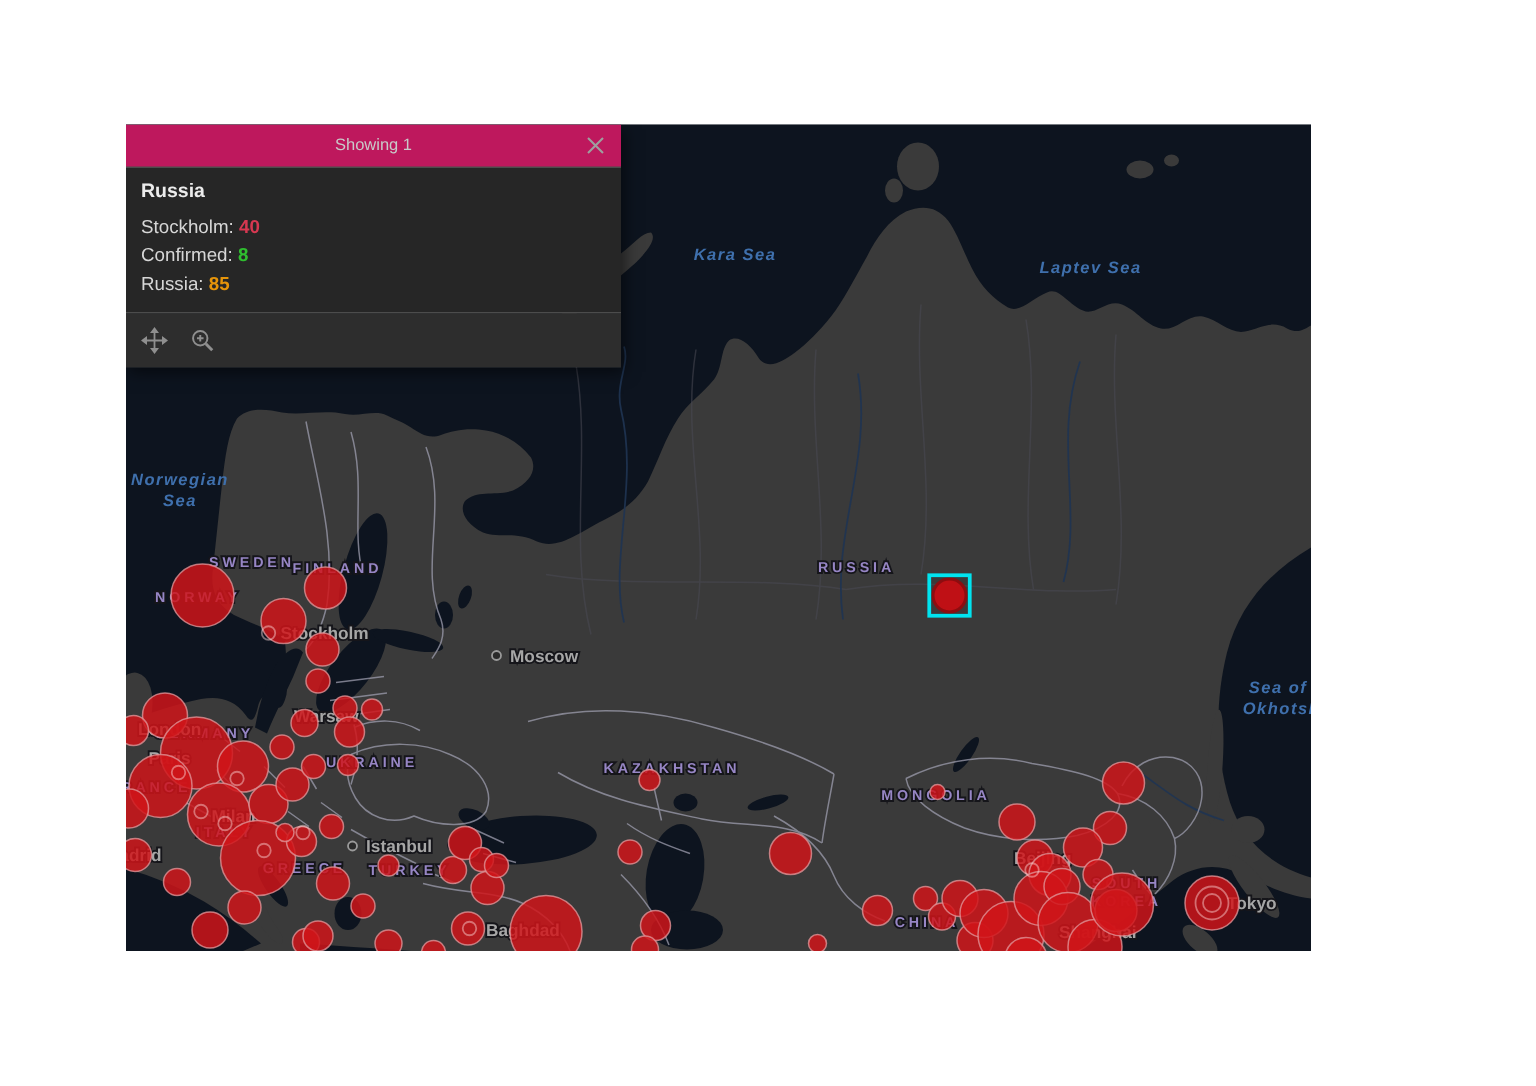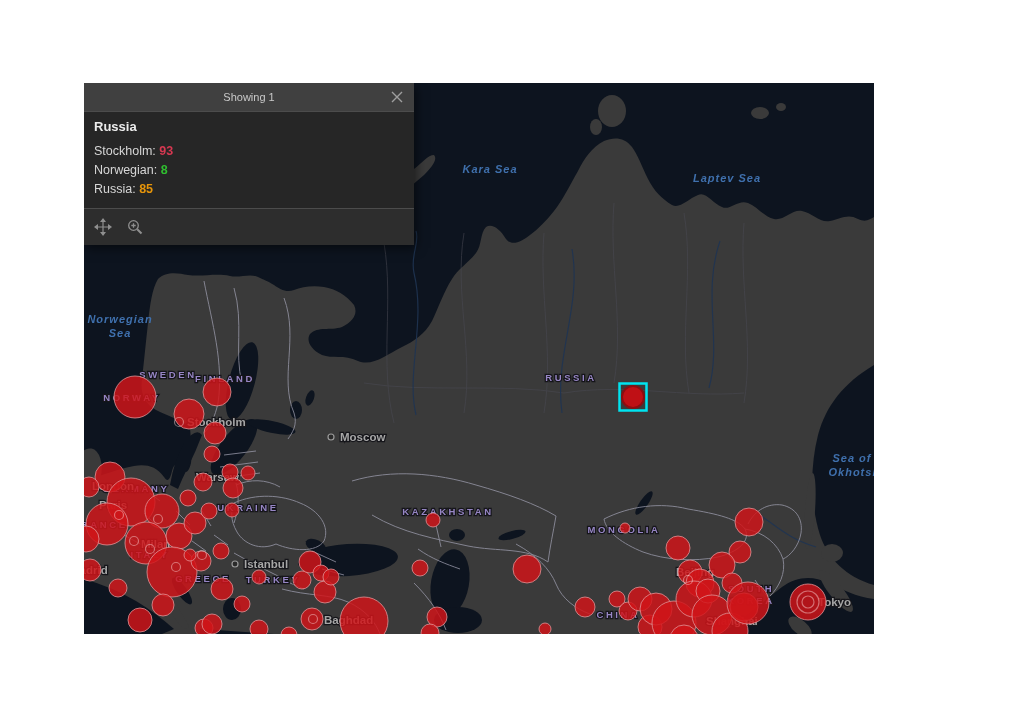--- a/index.html
+++ b/index.html
@@ -4,21 +4,21 @@
 <style>
   html,body{margin:0;padding:0;}
   body{width:1024px;height:724px;background:#ffffff;position:relative;overflow:hidden;
        font-family:"Liberation Sans",sans-serif;}
   .map-wrap{position:absolute;left:84px;top:83px;width:790px;height:551px;overflow:hidden;
             background:#0d141f;}
   .map-wrap svg{display:block;}
   
   .popup{position:absolute;left:0;top:0;width:330px;z-index:20;
          box-shadow:2px 3px 10px rgba(0,0,0,.55);}
-  .popup-header{height:28px;background:#404040;display:flex;align-items:center;
+  .popup-header{height:28px;background:#be185d;display:flex;align-items:center;
                 justify-content:center;position:relative;border-bottom:1px solid #4c4c4c;}
   .popup-header .htitle{color:#c9c9c9;font-size:11px;}
   .popup-close{position:absolute;right:9px;top:6px;width:16px;height:16px;cursor:pointer;}
   .popup-body{background:#262626;padding:7px 10px 9px 10px;border-bottom:1px solid #4c4c4c;}
   .popup-country{color:#ececec;font-size:13px;font-weight:bold;margin-bottom:8px;}
   .prow{font-size:12.5px;line-height:19px;color:#d6d6d6;}
   .prow .pvalue{font-weight:bold;}
   .popup-tools{background:#2d2d2d;height:36px;display:flex;align-items:center;gap:14px;
                padding:0 10px;}
   .tool-btn{width:18px;height:18px;cursor:pointer;display:inline-flex;}
@@ -242,22 +242,22 @@
       <span class="htitle">Showing 1</span>
       <span class="popup-close">
         <svg width="16" height="16" viewBox="0 0 16 16">
           <path d="M3 3 L13 13 M13 3 L3 13" stroke="#9f9f9f" stroke-width="1.4" fill="none"></path>
         </svg>
       </span>
     </div>
     <div class="popup-body">
       <div class="popup-country">Russia</div>
       <div id="popup-fields">
-          <div class="prow"><span>Stockholm: </span><span class="pvalue" style="color: rgb(214, 56, 81);">93</span></div>
-          <div class="prow"><span>Norwegian: </span><span class="pvalue" style="color: rgb(47, 190, 47);">8</span></div>
+          <div class="prow"><span>Stockholm: </span><span class="pvalue" style="color: rgb(214, 56, 81);">40</span></div>
+          <div class="prow"><span>Confirmed: </span><span class="pvalue" style="color: rgb(47, 190, 47);">8</span></div>
           <div class="prow"><span>Russia: </span><span class="pvalue" style="color: rgb(229, 148, 10); text-align: right;">85</span></div>
         </div>
     </div>
     <div class="popup-tools">
       <span class="tool-btn">
         <svg width="18" height="18" viewBox="0 0 18 18" stroke="#8f8f8f" stroke-width="1.2" fill="#8f8f8f">
           <path d="M9 2 L9 16 M2 9 L16 9" fill="none"></path>
           <path d="M9 1 L7.2 3.4 L10.8 3.4 Z"></path>
           <path d="M9 17 L7.2 14.6 L10.8 14.6 Z"></path>
           <path d="M1 9 L3.4 7.2 L3.4 10.8 Z"></path>

